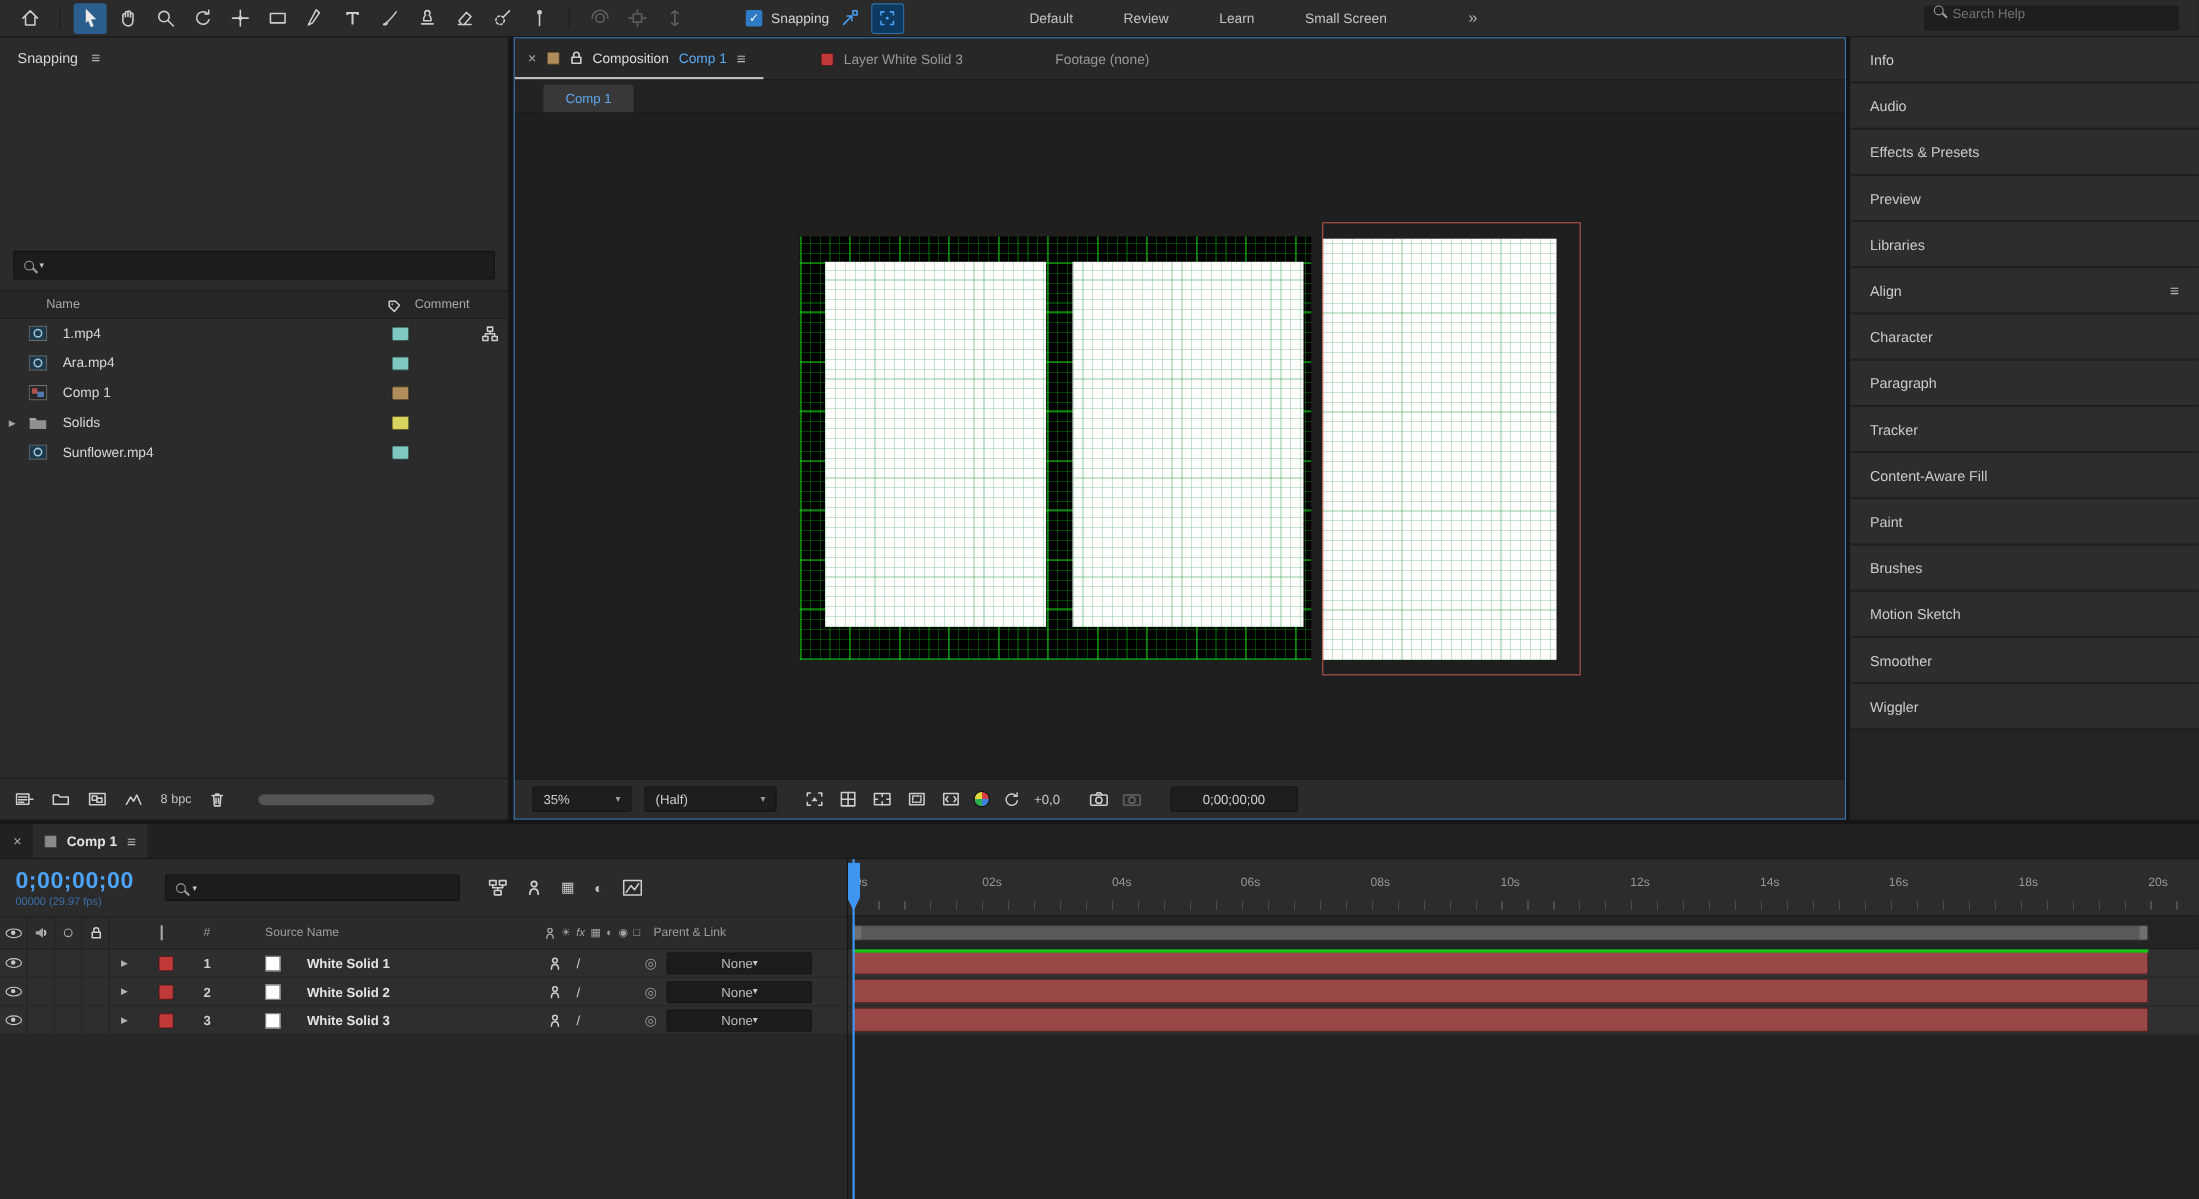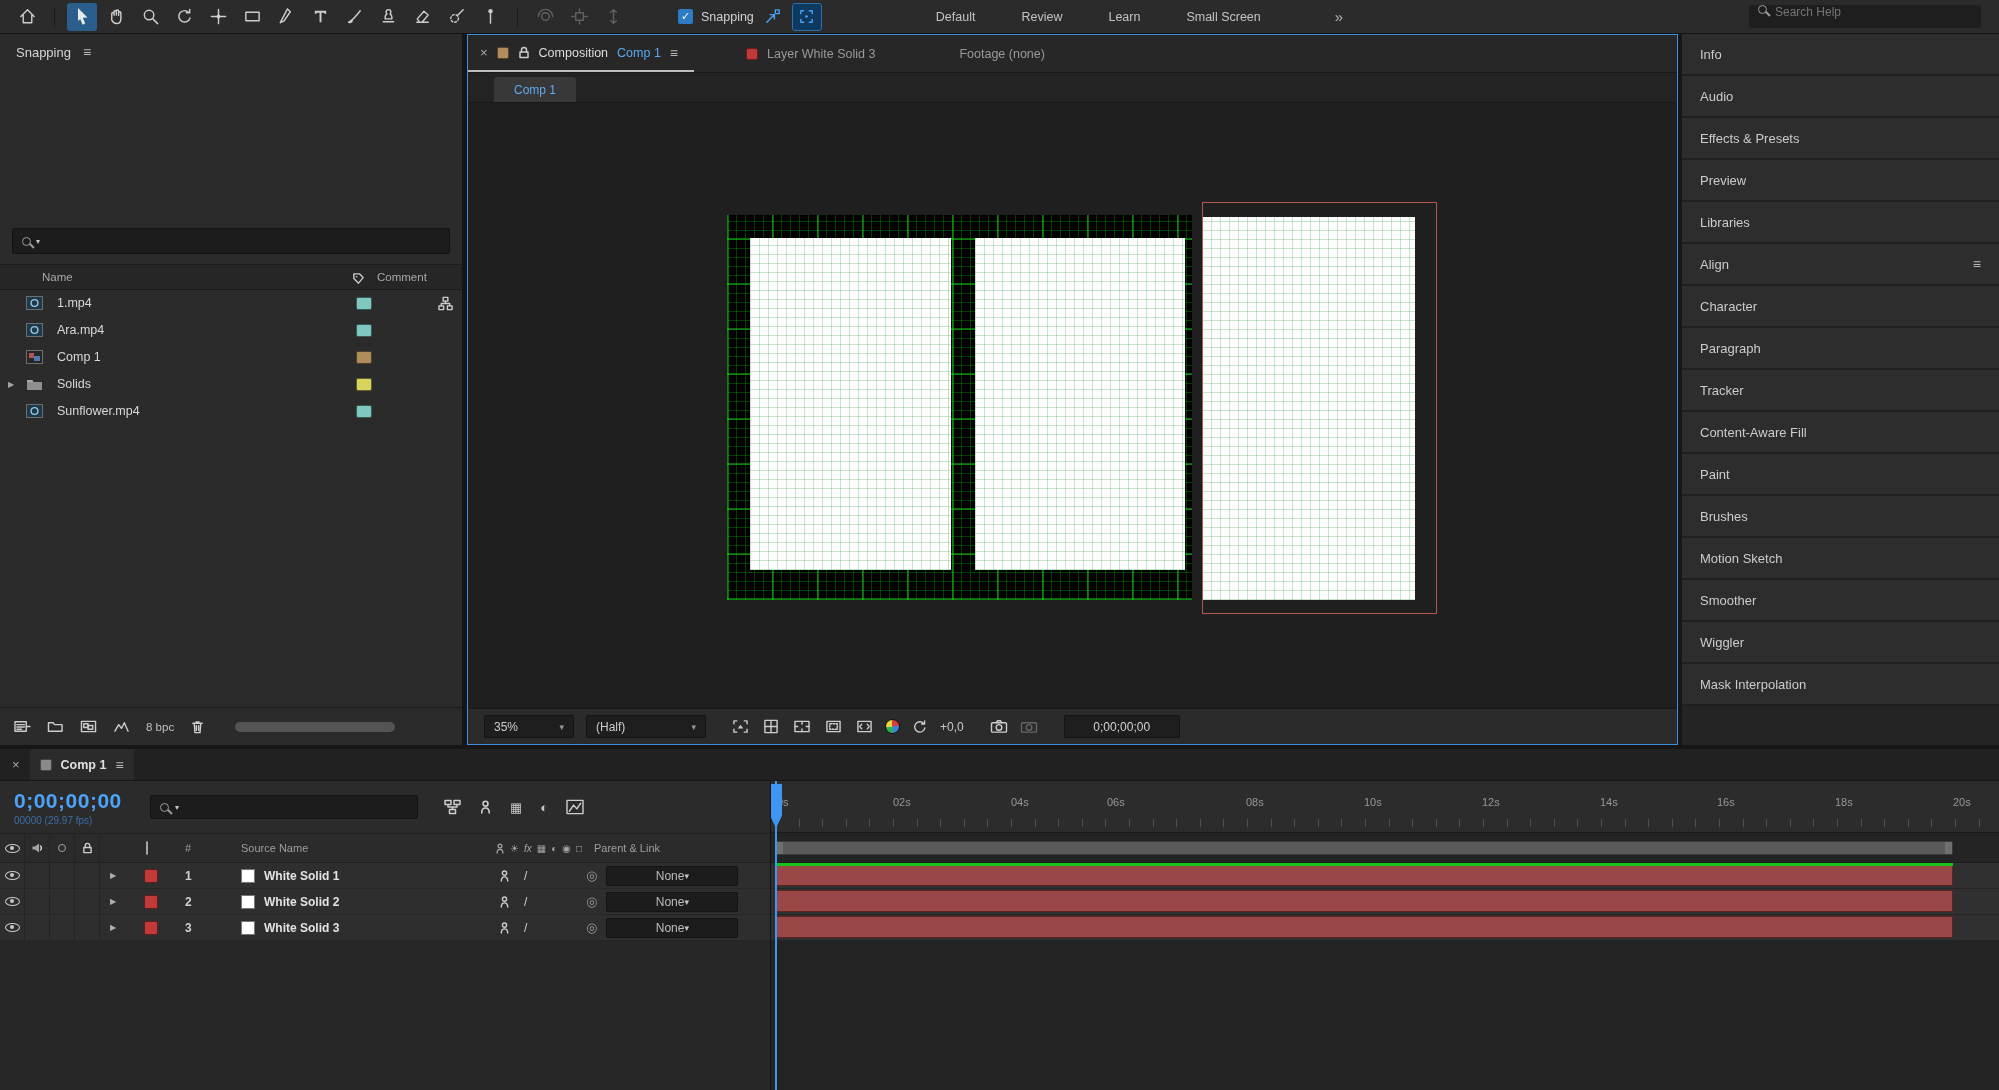--- a/index.html
+++ b/index.html
@@ -141,21 +141,21 @@
                 width:4px; height:4px; background:#c9c9c9; border-radius:50%; }
   .solo-circ { width:8px; height:8px; border:1.3px solid #a5a5a5; border-radius:50%; }
   .tag-sq { width:9px; height:9px; border:1.3px solid #a5a5a5; border-radius:1px; }
   .sw-icons { display:flex; gap:5px; align-items:center; font-size:10px; color:#a5a5a5; }
   .tl-row { height:26px; display:grid; grid-template-columns:100px 30px 55px 30px 280px 85px 1fr;
             align-items:center; background:#2e2e2e; border-bottom:1px solid #262626; font-size:12px; }
   .lbl-chip { width:14px; height:14px; border-radius:2px; border:1px solid rgba(0,0,0,.5); margin-left:14px; }
   .row-num { color:#cfcfcf; font-weight:bold; }
   .name-cell { display:flex; align-items:center; gap:9px; padding-left:26px; }
   .swatch { width:14px; height:14px; background:#ffffff; border:1px solid #777; flex:0 0 auto; }
-  .layer-name { color:#e4e4e4; font-weight:bold; }
+  .layer-name { color:#e4e4e4; font-weight:bold;margin-left:15px; }
   .row-sw { display:flex; gap:14px; align-items:center; padding-left:4px; color:#cfcfcf; }
   .parent-cell { display:flex; align-items:center; gap:9px; padding-right:22px; }
   .pickwhip { color:#9c9c9c; font-size:13px; margin-left:6px; }
   .pl-select { flex:1; max-width:132px; height:20px; background:#1c1c1c; border:1px solid #141414; border-radius:2px;
                display:flex; align-items:center; justify-content:center; padding:0 8px; color:#bcbcbc; }
   .tl-left-fill { flex:1; background:#272727; }
   .disc { font-size:8px; color:#b0b0b0; margin-left:10px; }
 
   .tl-right { flex:1; position:relative; background:#232323; overflow:hidden; }
   .ruler { position:absolute; left:0; top:0; right:0; height:52px; background:#2c2c2c; border-bottom:1px solid #1a1a1a; }
@@ -571,23 +571,20 @@
     </div>
   <div class="rp-item">
       <span>Motion Sketch</span>
     </div>
   <div class="rp-item">
       <span>Smoother</span>
     </div>
   <div class="rp-item">
       <span>Wiggler</span>
     </div>
-  <div class="rp-item">
-      <span>Mask Interpolation</span>
-    </div>
   <div class="rp-fill"></div>
 </div>
 
 <div id="timeline">
   <div class="tl-tabs">
     <span class="tab-close">×</span>
     <div class="tl-tab">
       <span class="tab-chip" style="background:#8a8a8a"></span>
       <span class="tab-text">Comp 1</span>
       <span class="menu-glyph">≡</span>
@@ -775,21 +772,21 @@
       </div>
 
       <div class="tl-left-fill"></div>
     </div>
 
     <div class="tl-right">
       <div class="ruler">
         <span class="ruler-label" style="left:6px;">0s</span>
         <span class="ruler-label" style="left:122px;">02s</span>
         <span class="ruler-label" style="left:240px;">04s</span>
-        <span class="ruler-label" style="left:336px;">06s</span>
+        <span class="ruler-label" style="left:357px;">06s</span>
         <span class="ruler-label" style="left:475px;">08s</span>
         <span class="ruler-label" style="left:593px;">10s</span>
         <span class="ruler-label" style="left:711px;">12s</span>
         <span class="ruler-label" style="left:829px;">14s</span>
         <span class="ruler-label" style="left:946px;">16s</span>
         <span class="ruler-label" style="left:1064px;">18s</span>
         <span class="ruler-label" style="left:1182px;">20s</span>
       </div>
       <div class="workarea-lane">
         <div class="workarea-bar"></div>

